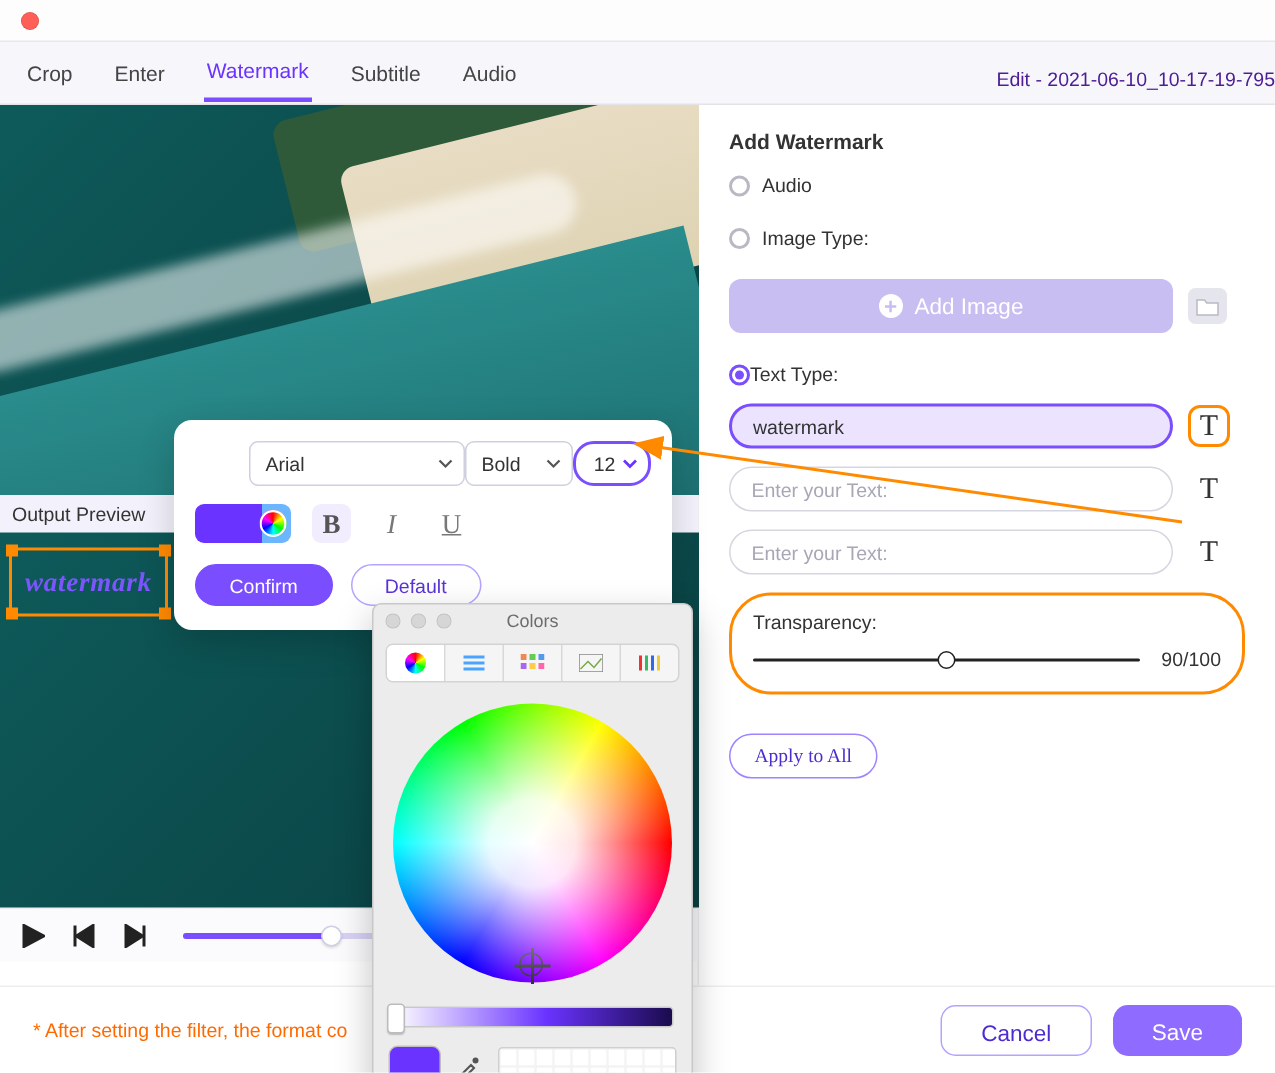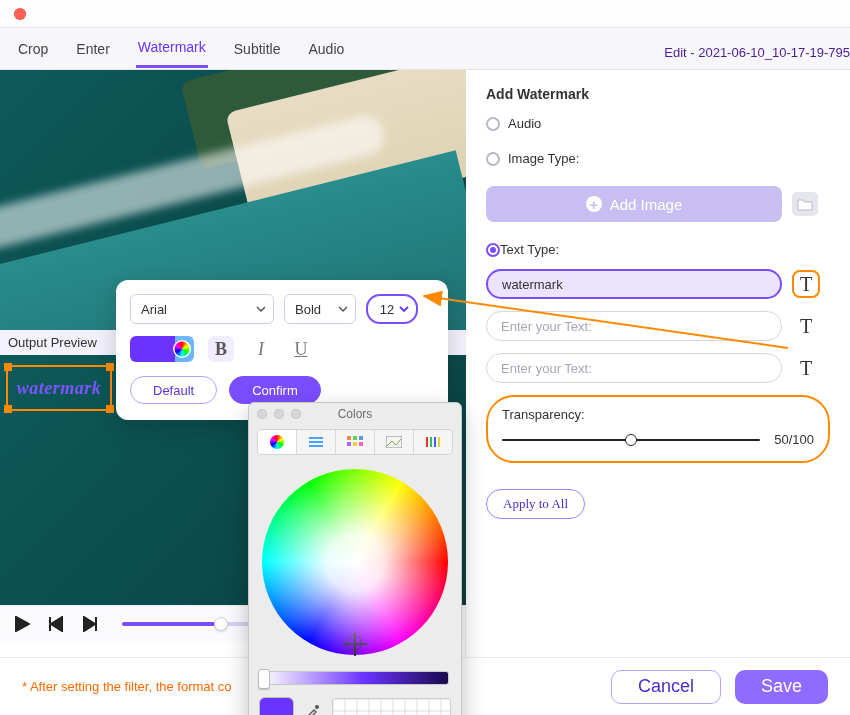--- a/index.html
+++ b/index.html
@@ -29,21 +29,21 @@
   .watermark-overlay .h-tl{ top:-4px; left:-4px;} .watermark-overlay .h-tr{ top:-4px; right:-4px;} .watermark-overlay .h-bl{ bottom:-4px; left:-4px;} .watermark-overlay .h-br{ bottom:-4px; right:-4px;}
   .watermark-text { font-size:18px; font-style:italic; font-weight:700; color:#7d55ff; letter-spacing:.5px; font-family: Georgia, 'Times New Roman', serif; }
   .transport { height:36px; display:flex; align-items:center; padding:0 12px; gap:14px; background:#fbfbfd; border-top:1px solid #eee; }
   .tbtn { width:20px; height:20px; display:flex; align-items:center; justify-content:center; }
   .svg-stroke{ stroke:#222; stroke-width:2; fill:#222; }
   .slider { flex:1; position:relative; height:4px; background:#d9d2f5; border-radius:2px; margin-left:8px; }
   .slider .fill{ position:absolute; left:0; top:0; bottom:0; width:30%; background:#7a4dff; border-radius:2px;}
   .slider .knob{ position:absolute; left:30%; top:50%; width:14px; height:14px; background:#fff; border:1px solid #cfcfe6; border-radius:50%; transform:translate(-50%,-50%); box-shadow:0 1px 2px rgba(0,0,0,.15);}
   
   .text-toolbar { position:absolute; width:332px; left:116px; top:210px; background:#fff; border-radius:12px; box-shadow:0 8px 24px rgba(0,0,0,.18); padding:14px 14px 16px; z-index:20; }
-  .tt-row{ display:flex; gap:10px; align-items:center; }
+  .tt-row{ display:flex; align-items:center;justify-content:flex-end; }
   .sel { height:30px; border:1px solid #cfcfe0; border-radius:6px; padding:0 24px 0 10px; position:relative; display:flex; align-items:center; background:#fff; }
   .sel .chev{ position:absolute; right:7px; top:50%; transform:translateY(-50%); }
   .sel.font{ width:144px; }
   .sel.weight{ width:72px; }
   .sel.size{ width:52px; border:2px solid #7a4dff; border-radius:14px; justify-content:center; padding:0 20px 0 10px;}
   .tt-row2{ margin-top:12px; display:flex; align-items:center; gap:14px;}
   .colorbox{ width:64px; height:26px; border-radius:6px; background:linear-gradient(90deg,#6a33ff,#6a33ff 70%,#6bb6ff 70%,#6bb6ff); display:flex; align-items:center; justify-content:flex-end; padding-right:3px;}
   .colorbox .dot{ width:18px; height:18px; border-radius:50%; background:conic-gradient(red,yellow,lime,cyan,blue,magenta,red); box-shadow:0 0 0 1.5px #fff inset;}
   .fmtbtn{ width:26px; height:26px; border-radius:6px; display:flex; align-items:center; justify-content:center; color:#777; font-size:18px;}
   .fmtbtn.bold{ background:#f1edff; color:#555; font-family:Georgia,serif; font-weight:700;}
@@ -73,21 +73,21 @@
   .tslider{ position:relative; flex:1; height:2px; background:#222; border-radius:1px;}
   .tslider .knob{ position:absolute; left:50%; top:50%; width:12px; height:12px; border-radius:50%; background:#fff; border:1.5px solid #222; transform:translate(-50%,-50%);}
   .trans-val{ margin-left:14px; font-size:13px;}
   .apply-all{ margin-top:26px; height:30px; border-radius:15px; border:1.5px solid #9e84ff; color:#4d2ccf; padding:0 16px; display:inline-flex; align-items:center; background:#fff;font-family:Liberation Serif, serif;}
   
   .arrow-svg{ position:absolute; z-index:25; pointer-events:none; }
   
   .footer{ height:58px; display:flex; align-items:center; padding:0 22px; border-top:1px solid #eee;}
   .notice{ color:#ff6a00; font-size:13px;}
   .footer-spacer{ flex:1; }
-  .bigbtn{ height:34px; border-radius:10px; padding:0 26px; font-size:18px; display:flex; align-items:center; }
+  .bigbtn{ height:34px; border-radius:10px; padding:10px 26px; font-size:15px; display:flex; }
   .bigbtn.cancel{ border:1.5px solid #b6a3ff; color:#4d2ccf; background:#fff; margin-right:14px;}
   .bigbtn.save{ background:#8f6bff; color:#ffffff; font-weight:500;}
   
   .colors-panel{ position:absolute; left:248px; top:332px; width:214px; height:372px; background:#ececec; border:1px solid #c8c8c8; border-radius:6px; box-shadow:0 10px 24px rgba(0,0,0,.25); z-index:30;}
   .cp-titlebar{ height:22px; position:relative; text-align:center; font-size:12px; color:#6d6d6d; line-height:22px;}
   .cp-traffic{ position:absolute; top:6px; left:8px; display:flex; gap:7px;}
   .cp-dot{ width:10px; height:10px; border-radius:50%; background:#d6d6d6; box-shadow:0 0 0 .5px #bdbdbd inset;}
   .cp-tabs{ height:26px; margin:4px 8px 0; background:#f5f5f5; border:1px solid #d3d3d3; border-radius:5px; display:flex; overflow:hidden;}
   .cp-tab{ flex:1; display:flex; align-items:center; justify-content:center; border-right:1px solid #d8d8d8;}
   .cp-tab:last-child{ border-right:none;}
@@ -201,25 +201,25 @@
       </div>
       <div class="tt-row2">
         <div class="colorbox">
             <span class="dot"></span>
           </div>
         <div class="fmtbtn bold">B</div>
         <div class="fmtbtn italic">I</div>
         <div class="fmtbtn under">U</div>
       </div>
       <div class="tt-buttons">
+        <div class="pillbtn primary">
+            <span>Confirm</span>
+          </div>
         <div class="pillbtn">
             <span>Default</span>
-          </div>
-        <div class="pillbtn primary">
-            <span>Confirm</span>
           </div>
       </div>
     </div>
   </div>
 
   <div class="right">
     <div class="rp-title">Add Watermark</div>
 
     <div class="radio-row">
       <span class="radio"></span>
@@ -265,21 +265,21 @@
       </div>
       <div class="type-t">T</div>
     </div>
 
     <div class="trans-box">
       <div>Transparency:</div>
       <div class="trans-row">
         <div class="tslider">
             <div class="knob"></div>
           </div>
-        <div class="trans-val">50/100</div>
+        <div class="trans-val">90/100</div>
       </div>
     </div>
 
     <div class="apply-all">
       <span>Apply to All</span>
     </div>
   </div>
 
   <svg class="arrow-svg" style="left:416px; top:190px;" width="380" height="110">
     <defs>

